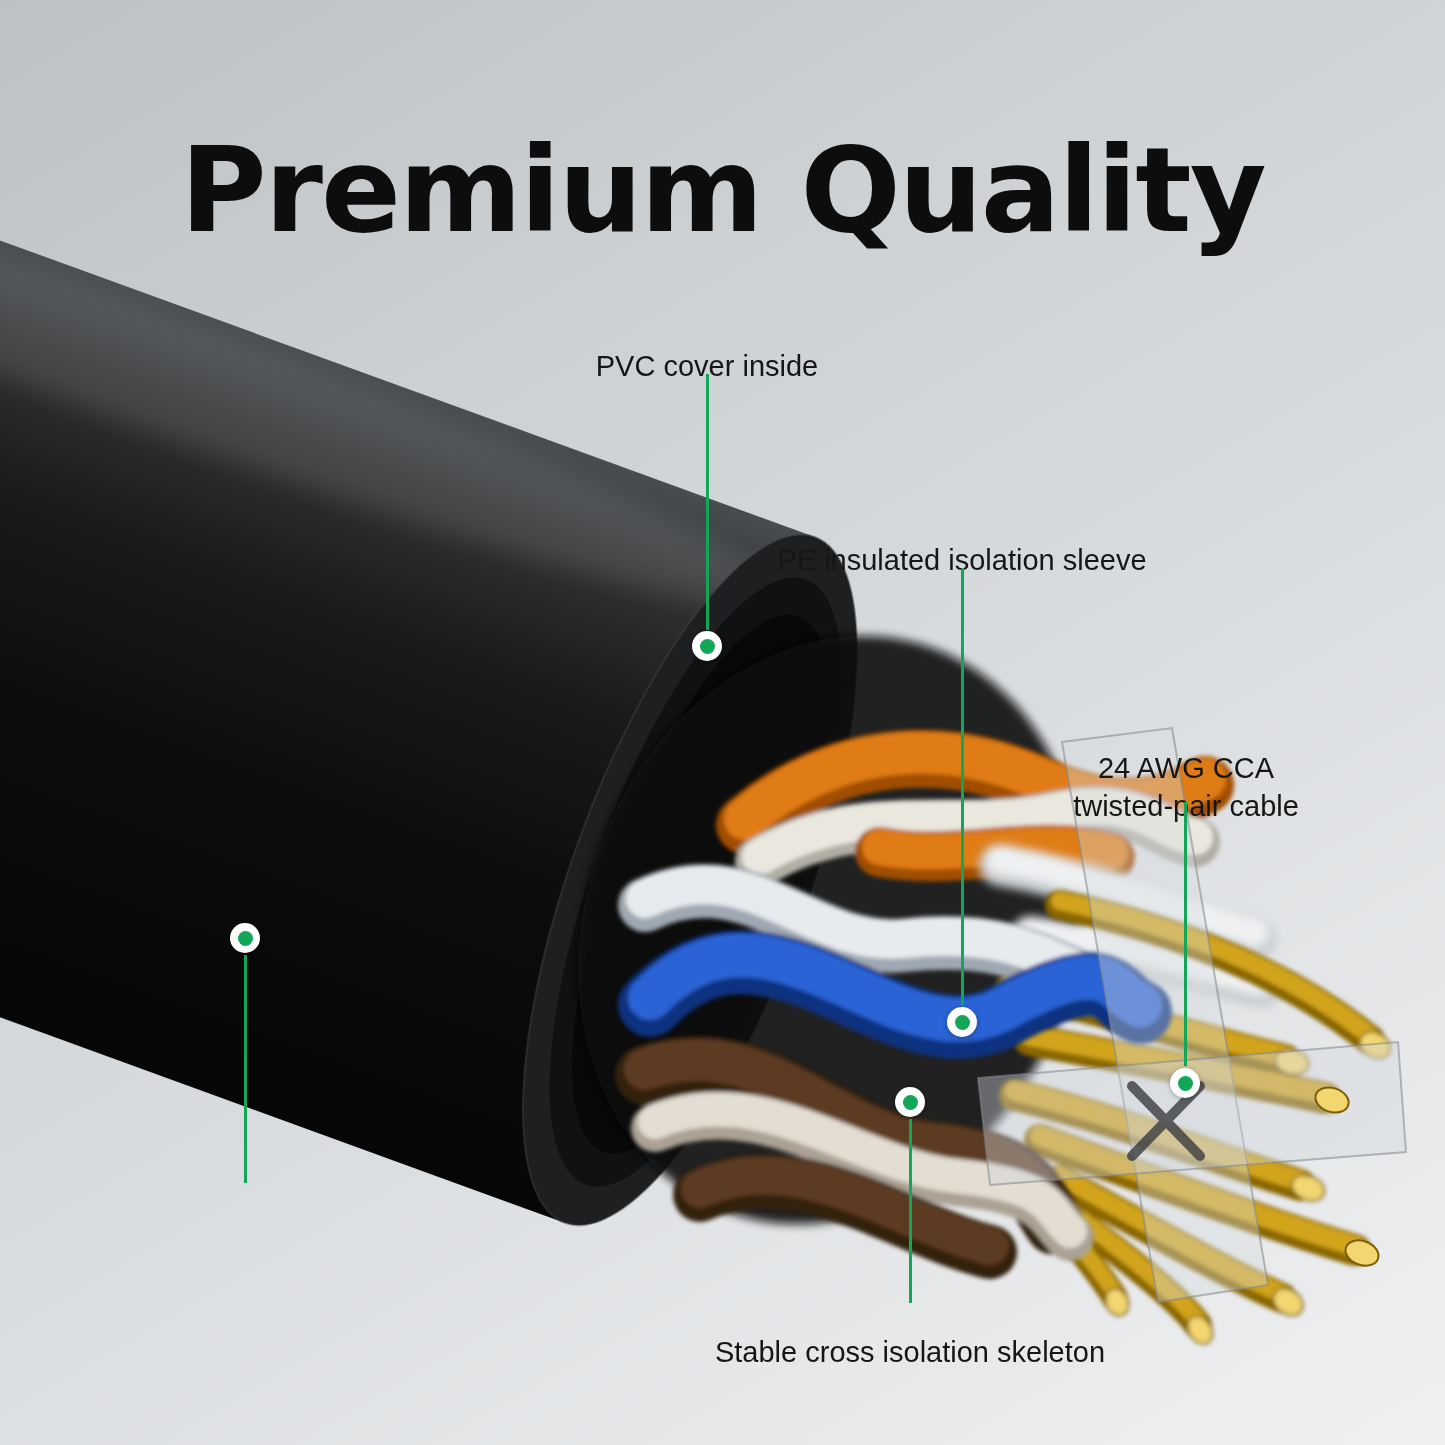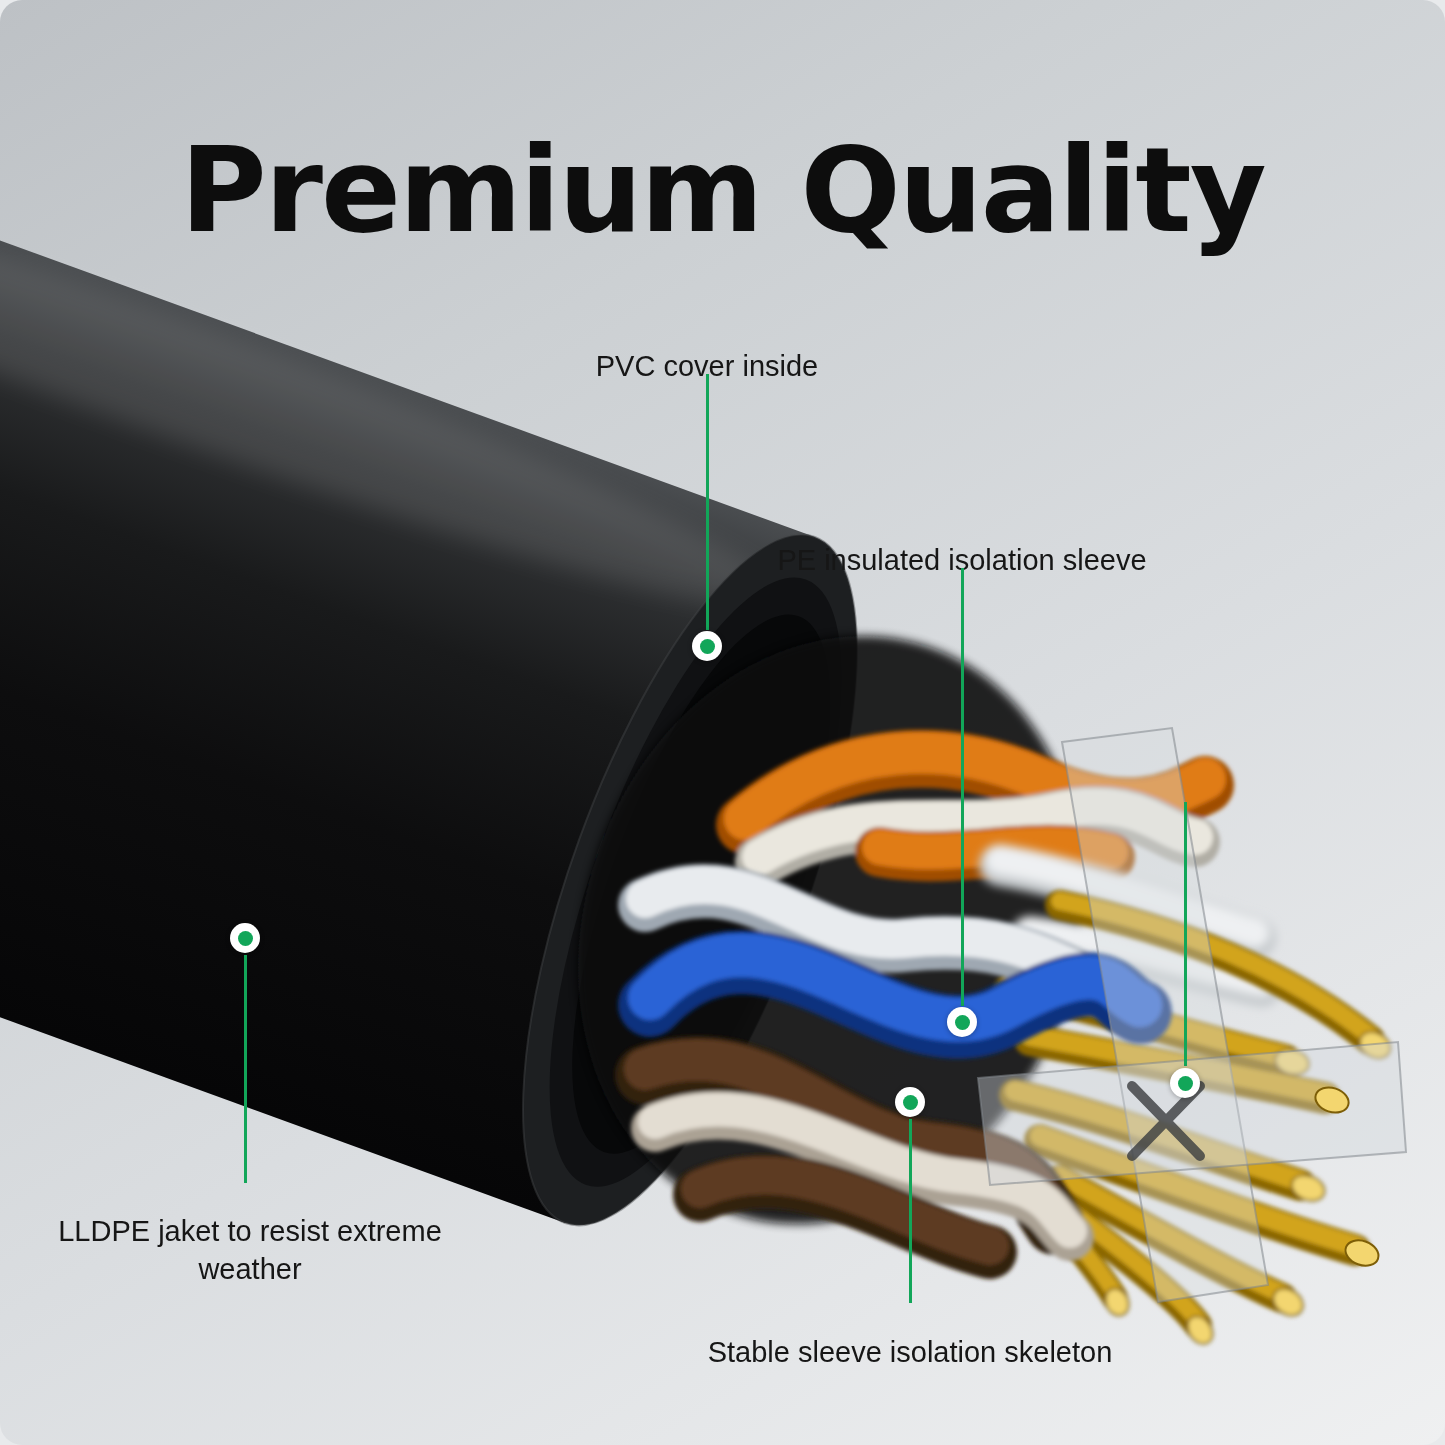--- a/index.html
+++ b/index.html
@@ -1,20 +1,19 @@
 <!DOCTYPE html>
 <html><head>
 <meta charset="utf-8">
 <style>
   html,body{margin:0;padding:0;background:#e8eaec;}
   .stage{
     position:relative;width:1445px;height:1445px;overflow:hidden;
     background:linear-gradient(150deg,#bdc1c5 0%,#ccd0d3 28%,#dadde0 58%,#eff0f1 100%);
     font-family:"Liberation Sans",sans-serif;
-    border-radius:22px;
   }
   .art{position:absolute;left:0;top:0;width:1445px;height:1445px;}
   .title{
     position:absolute;top:42px;left:0;width:100%;text-align:center;
     font-size:118px;font-weight:900;color:#0d0d0d;letter-spacing:-2px;
     font-family:"DejaVu Sans","Liberation Sans",sans-serif;
   }
   .label{
     position:absolute;font-size:29px;color:#161616;text-align:center;line-height:1.32;margin-top:20px;
   }
@@ -134,30 +133,30 @@
   <span class="dot" style="left:692px;top:631px;">
       <span class="dot-core"></span>
     </span>
 
   <div class="label" style="left:662px;top:521px;width:600px;">PE insulated isolation sleeve</div>
   <div class="lead" style="left:961px;top:568px;height:438px;"></div>
   <span class="dot" style="left:947px;top:1007px;">
       <span class="dot-core"></span>
     </span>
 
+  <div class="label" style="left:1050px;top:729px;width:272px;">24 AWG CCA twisted-pair cable</div>
   <div class="lead" style="left:1184px;top:802px;height:264px;"></div>
   <span class="dot" style="left:1170px;top:1068px;">
       <span class="dot-core"></span>
     </span>
 
   <span class="dot" style="left:230px;top:923px;">
       <span class="dot-core"></span>
     </span>
   <div class="lead" style="left:244px;top:955px;height:228px;"></div>
-  <div class="label" style="left:15px;top:1192px;width:470px;">LLDPE jaket to resist extreme weather</div>
 
   <span class="dot" style="left:895px;top:1087px;">
       <span class="dot-core"></span>
     </span>
   <div class="lead" style="left:909px;top:1119px;height:184px;"></div>
-  <div class="label" style="left:635px;top:1313px;width:550px;">Stable sleeve isolation skeleton</div>
+  <div class="label" style="left:635px;top:1313px;width:550px;">Stable cross isolation skeleton</div>
 
 </div>
 
 </body></html>

